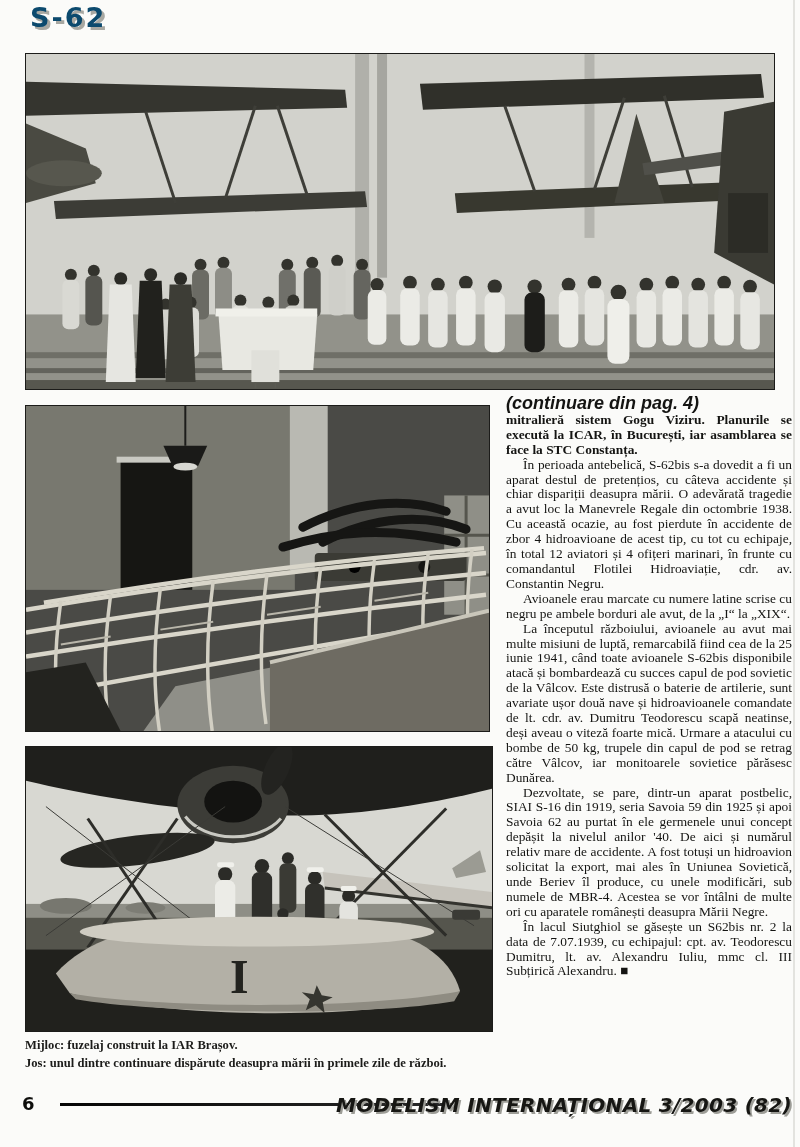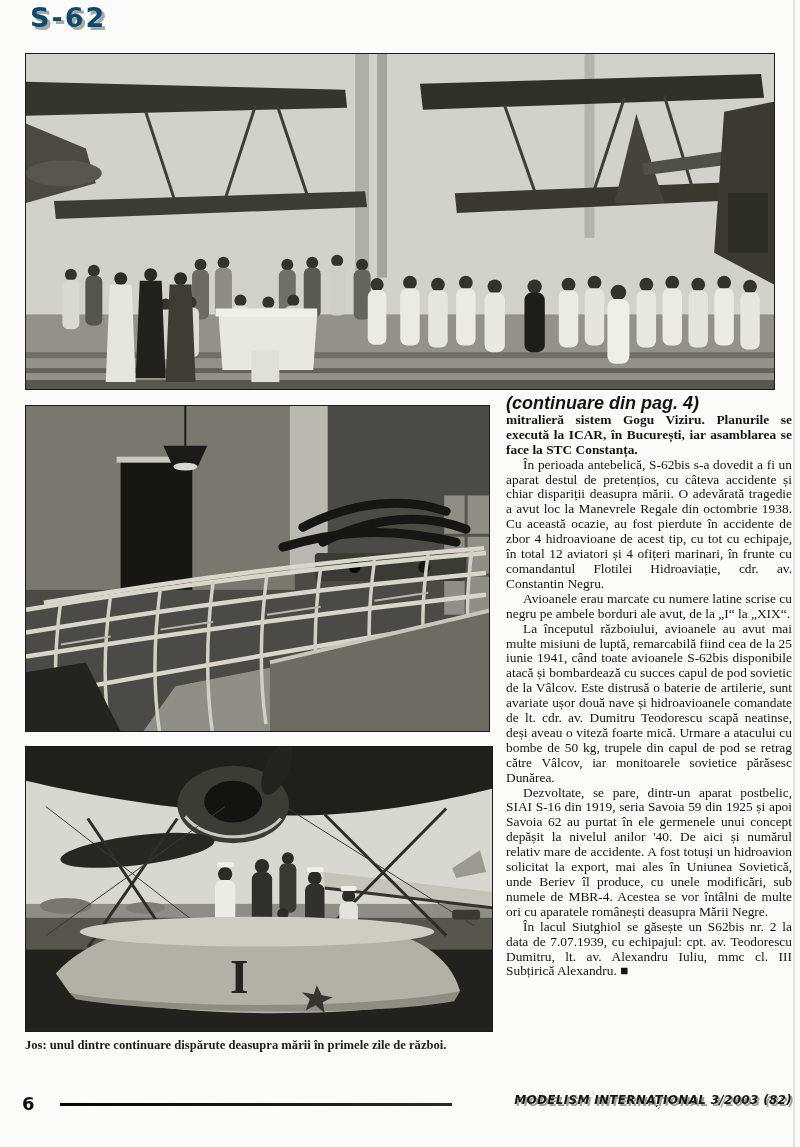--- a/index.html
+++ b/index.html
@@ -47,21 +47,21 @@
     position:absolute;left:22px;top:1093px;
     font-family:"DejaVu Sans", sans-serif;font-weight:bold;font-size:18px;color:#0e0e0c;
   }
   .rule{
     position:absolute;left:60px;top:1103px;width:392px;height:3px;
     background:linear-gradient(to right,#050505,#2a2a2a);
   }
   .journal{
     position:absolute;right:8px;top:1093px;
     font-family:"DejaVu Sans", sans-serif;
-    font-weight:bold;font-style:italic;font-size:12px;letter-spacing:0.3px;
+    font-weight:bold;font-style:italic;font-size:20px;letter-spacing:0.3px;
     color:#161613;
     text-shadow:2px 2px 0 #9d9d97, 0.5px 0.5px 0 #ffffff;
     white-space:nowrap;
   }
 </style>
 </head>
 <body>
 
 <div class="scan-edge"></div>
 
@@ -280,18 +280,19 @@
   <p class="note">(continuare din pag. 4)</p>
   <p class="no-indent">mitralieră sistem Gogu Viziru. Planurile se execută la ICAR, în București, iar asamblarea se face la STC Constanța.</p>
   <p>În perioada antebelică, S-62bis s-a dovedit a fi un aparat destul de pretențios, cu câteva accidente și chiar dispariții deasupra mării. O adevărată tragedie a avut loc la Manevrele Regale din octombrie 1938. Cu această ocazie, au fost pierdute în accidente de zbor 4 hidroavioane de acest tip, cu tot cu echipaje, în total 12 aviatori și 4 ofițeri marinari, în frunte cu comandantul Flotilei Hidroaviație, cdr. av. Constantin Negru.</p>
   <p>Avioanele erau marcate cu numere latine scrise cu negru pe ambele borduri ale avut, de la „I“ la „XIX“.</p>
   <p>La începutul războiului, avioanele au avut mai multe misiuni de luptă, remarcabilă fiind cea de la 25 iunie 1941, când toate avioanele S-62bis disponibile atacă și bombardează cu succes capul de pod sovietic de la Vâlcov. Este distrusă o baterie de artilerie, sunt avariate ușor două nave și hidroavioanele comandate de lt. cdr. av. Dumitru Teodorescu scapă neatinse, deși aveau o viteză foarte mică. Urmare a atacului cu bombe de 50 kg, trupele din capul de pod se retrag către Vâlcov, iar monitoarele sovietice părăsesc Dunărea.</p>
   <p>Dezvoltate, se pare, dintr-un aparat postbelic, SIAI S-16 din 1919, seria Savoia 59 din 1925 și apoi Savoia 62 au purtat în ele germenele unui concept depășit la nivelul anilor '40. De aici și numărul relativ mare de accidente. A fost totuși un hidroavion solicitat la export, mai ales în Uniunea Sovietică, unde Beriev îl produce, cu unele modificări, sub numele de MBR-4. Acestea se vor întâlni de multe ori cu aparatele românești deasupra Mării Negre.</p>
   <p>În lacul Siutghiol se găsește un S62bis nr. 2 la data de 7.07.1939, cu echipajul: cpt. av. Teodorescu Dumitru, lt. av. Alexandru Iuliu, mmc cl. III Subțirică Alexandru. ■</p>
 </div>
 
 <div class="captions">
+  <div>Mijloc: fuzelaj construit la IAR Brașov.</div>
   <div>Jos: unul dintre continuare dispărute deasupra mării în primele zile de război.</div>
 </div>
 
 <div class="pagenum">6</div>
 <div class="rule"></div>
 <div class="journal">MODELISM INTERNAȚIONAL 3/2003 (82)</div>
 
 </body></html>

